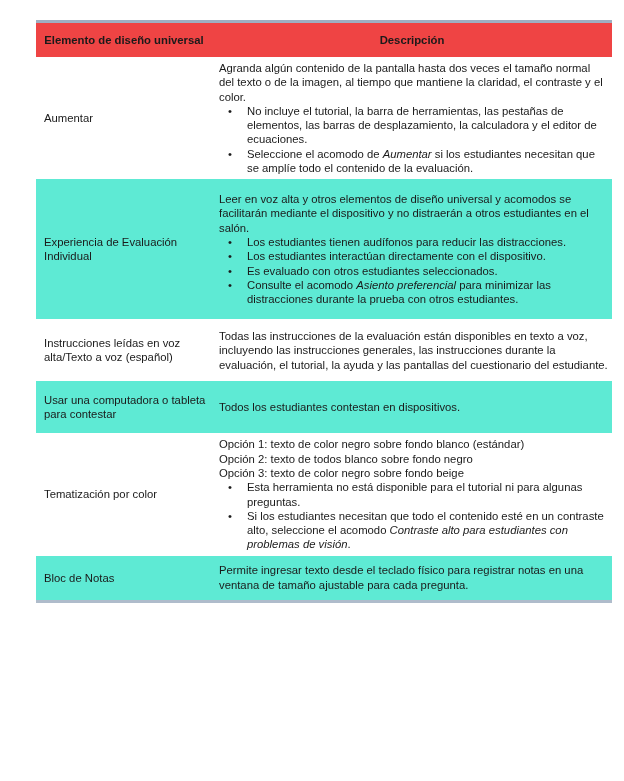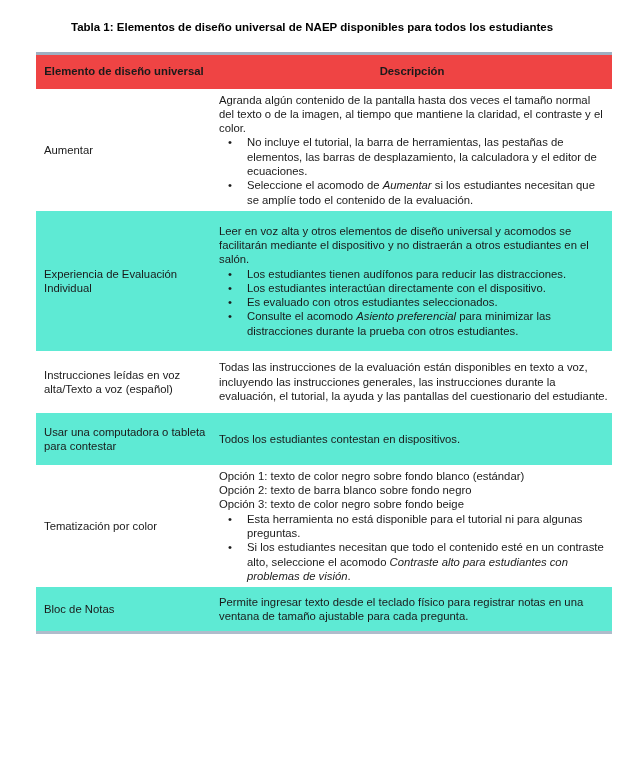--- a/index.html
+++ b/index.html
@@ -79,21 +79,20 @@
     left: 9px;
     top: 0;
   }
   em { font-style: italic; }
 </style>
 </head>
 <body>
 
 <div>
   <div class="page-title">
-    <div>Tabla 1: Elementos de diseño universal de NAEP disponibles para todos los estudiantes</div>
   </div>
 
   <table class="ud-table">
     <thead>
       <tr>
         <th class="col-element">Elemento de diseño universal</th>
         <th class="col-desc">Descripción</th>
       </tr>
     </thead>
     <tbody>
@@ -128,21 +127,21 @@
         <tr class="alt">
           <td class="col-element">Usar una computadora o tableta para contestar</td>
           <td class="col-desc">
             <p><span>Todos los estudiantes contestan en dispositivos.</span></p>
           </td>
         </tr>
         <tr>
           <td class="col-element">Tematización por color</td>
           <td class="col-desc">
             <p><span>Opción 1: texto de color negro sobre fondo blanco (estándar)</span></p>
-            <p><span>Opción 2: texto de barra blanco sobre fondo negro</span></p>
+            <p><span>Opción 2: texto de todos blanco sobre fondo negro</span></p>
             <p><span>Opción 3: texto de color negro sobre fondo beige</span></p>
             <ul>
               <li><span>Esta herramienta no está disponible para el tutorial ni para algunas preguntas.</span></li>
               <li><span>Si los estudiantes necesitan que todo el contenido esté en un contraste alto, seleccione el acomodo </span><em>Contraste alto para estudiantes con problemas de visión</em><span>.</span></li>
             </ul>
           </td>
         </tr>
         <tr class="alt">
           <td class="col-element">Bloc de Notas</td>
           <td class="col-desc">

